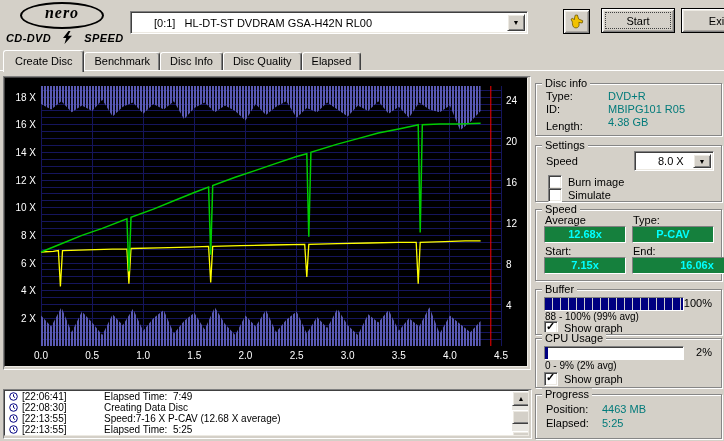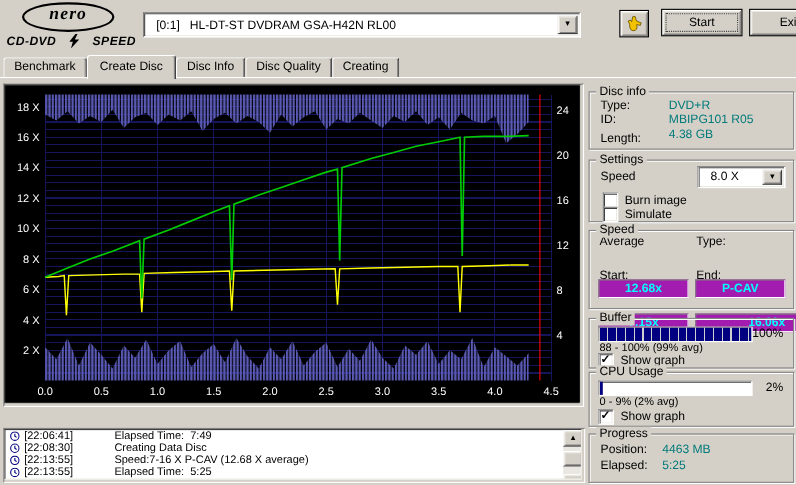--- a/index.html
+++ b/index.html
@@ -16,21 +16,21 @@
   
   .logo{left:6px;top:2px;width:120px;height:45px;}
   .logo-oval{width:80px;height:23px;margin-left:14px;border:2px solid #000;border-radius:50%;
     display:flex;align-items:flex-start;justify-content:center;
     font:italic bold 16px "Liberation Serif",serif;letter-spacing:1px;}
   .logo-sub{display:flex;align-items:center;gap:12px;margin-top:2px;
     font:italic bold 11px "Liberation Sans",sans-serif;letter-spacing:0.4px;white-space:nowrap;}
   .combo{display:flex;align-items:center;background:#fff;
     border:1px solid;border-color:#808080 #ffffff #ffffff #808080;
     box-shadow:inset 1px 1px 0 #404040,inset -1px -1px 0 #ece9e2;}
-  .combo-text{flex:1;padding-left:11px;white-space:pre;overflow:hidden;}
+  .combo-text{flex:1;padding-left:23px;white-space:pre;overflow:hidden;}
   .combo-btn{width:16px;align-self:stretch;margin:2px;display:flex;align-items:center;justify-content:center;cursor:default;}
   .arrow-glyph{font-size:7px;line-height:7px;}
   .drive-combo{left:130px;top:11px;width:396px;height:21px;}
   .btn{display:flex;align-items:center;justify-content:center;cursor:default;
     font-family:"Liberation Sans",sans-serif;font-size:11px;
     background:#d4d0c8;border:1px solid #000;
     box-shadow:inset 1px 1px 0 #ffffff,inset -1px -1px 0 #808080,inset 2px 2px 0 #ece9e2,inset -2px -2px 0 #a9a5a0;margin-left:32px;}
   .btn-hand{left:531px;top:9px;width:25px;height:23px;}
   .btn-start{left:569px;top:8px;width:72px;height:23px;position:absolute;}
   .btn-start::after{content:"";position:absolute;left:3px;top:3px;right:3px;bottom:3px;border:1px dotted #404040;}
@@ -46,22 +46,22 @@
   .chart-outer{left:3px;top:76px;width:526px;height:292px;
     border:1px solid;border-color:#808080 #ffffff #ffffff #808080;}
   .chart-inner{width:522px;height:288px;border:1px solid;border-color:#404040 #ece9e2 #ece9e2 #404040;background:#000;}
   #chart-svg{display:block;background:#000;}
   
   .group{left:535px;width:185px;border:1px solid #868686;
     box-shadow:inset 1px 1px 0 #ffffff,1px 1px 0 #ffffff;position:absolute;}
   .legend{position:absolute;top:-7px;left:6px;background:#d4d0c8;padding:0 3px;line-height:13px;z-index:1;white-space:nowrap;}
   .lbl{position:absolute;left:10px;white-space:nowrap;}
   .val-teal{position:absolute;left:72px;color:#007a7a;white-space:nowrap;}
-  .val-box{position:absolute;height:15px;line-height:15px;text-align:center;background:#a21caf;color:#00ffff;
-    font-weight:bold;border:1px solid;border-color:#808080 #ffffff #ffffff #808080;margin-top:28px;}
+  .val-box{position:absolute;height:15px;line-height:15px;text-align:center;background:#15803d;color:#00ffff;
+    font-weight:bold;border:1px solid;border-color:#808080 #ffffff #ffffff #808080;}
   .cb{width:12px;height:12px;background:#fff;flex:none;position:relative;cursor:default;
     border:1px solid;border-color:#808080 #ffffff #ffffff #808080;
     box-shadow:inset 1px 1px 0 #404040,inset -1px -1px 0 #ece9e2;}
   .cb .glyph{display:none;position:absolute;left:1px;top:-2px;font-size:11px;font-weight:bold;}
   .cb.checked .glyph{display:block;}
   .cb-row{position:absolute;left:12px;display:flex;align-items:center;gap:6px;height:13px;}
   .pbar{position:absolute;left:8px;top:7px;width:138px;height:12px;background:#ffffff;
     border:1px solid;border-color:#808080 #ffffff #ffffff #808080;box-shadow:inset 1px 1px 0 #404040;}
   .pfill{height:100%;background:repeating-linear-gradient(90deg,#000080 0,#000080 7px,#cfcfcf 7px,#cfcfcf 8px);}
   .pct{position:absolute;right:9px;top:7px;}
@@ -105,25 +105,25 @@
 <div class="abs btn btn-hand">
   <svg width="16" height="16" viewBox="0 0 16 16">
     <path d="M6.2,1.2 L8.4,1.0 L9.6,5.0 L13.8,6.8 L13.2,9.0 L9.8,8.4 C9.8,8.4 10.6,11 9.6,12.6 C8.6,14.2 5.6,14.4 4.4,12.8 C3.2,11.2 3.4,8.0 3.4,8.0 L2.0,5.2 L3.8,4.2 L5.2,5.8 Z" fill="#f2c200" stroke="#6b5500" stroke-width="0.8"></path>
   </svg>
 </div>
 
 <div class="btn btn-start">Start</div>
 <div class="abs btn btn-exit">Exit</div>
 
 <div class="abs tabbar">
+  <div class="tab active">Create Disc</div>
   <div class="tab">Benchmark</div>
-  <div class="tab active">Create Disc</div>
   <div class="tab">Disc Info</div>
   <div class="tab">Disc Quality</div>
-  <div class="tab">Creating</div>
+  <div class="tab">Elapsed</div>
 </div>
 <div class="abs page-edge"></div>
 
 <div class="abs chart-outer">
   <div class="chart-inner">
     <svg id="chart-svg" width="522" height="288">
         <defs>
           <pattern id="bandp" width="3" height="3" patternUnits="userSpaceOnUse">
             <rect width="2" height="3" fill="#5a5ab4"></rect>
           </pattern>

